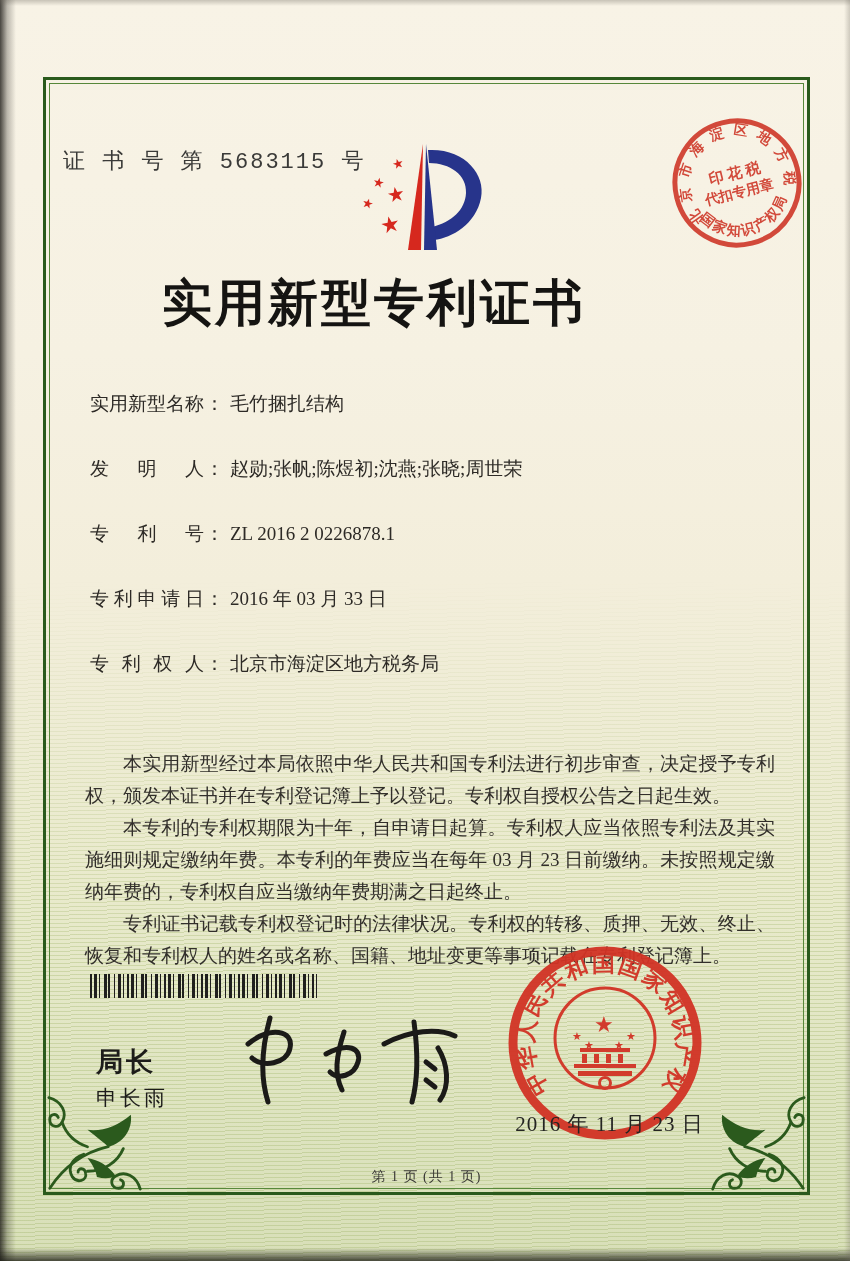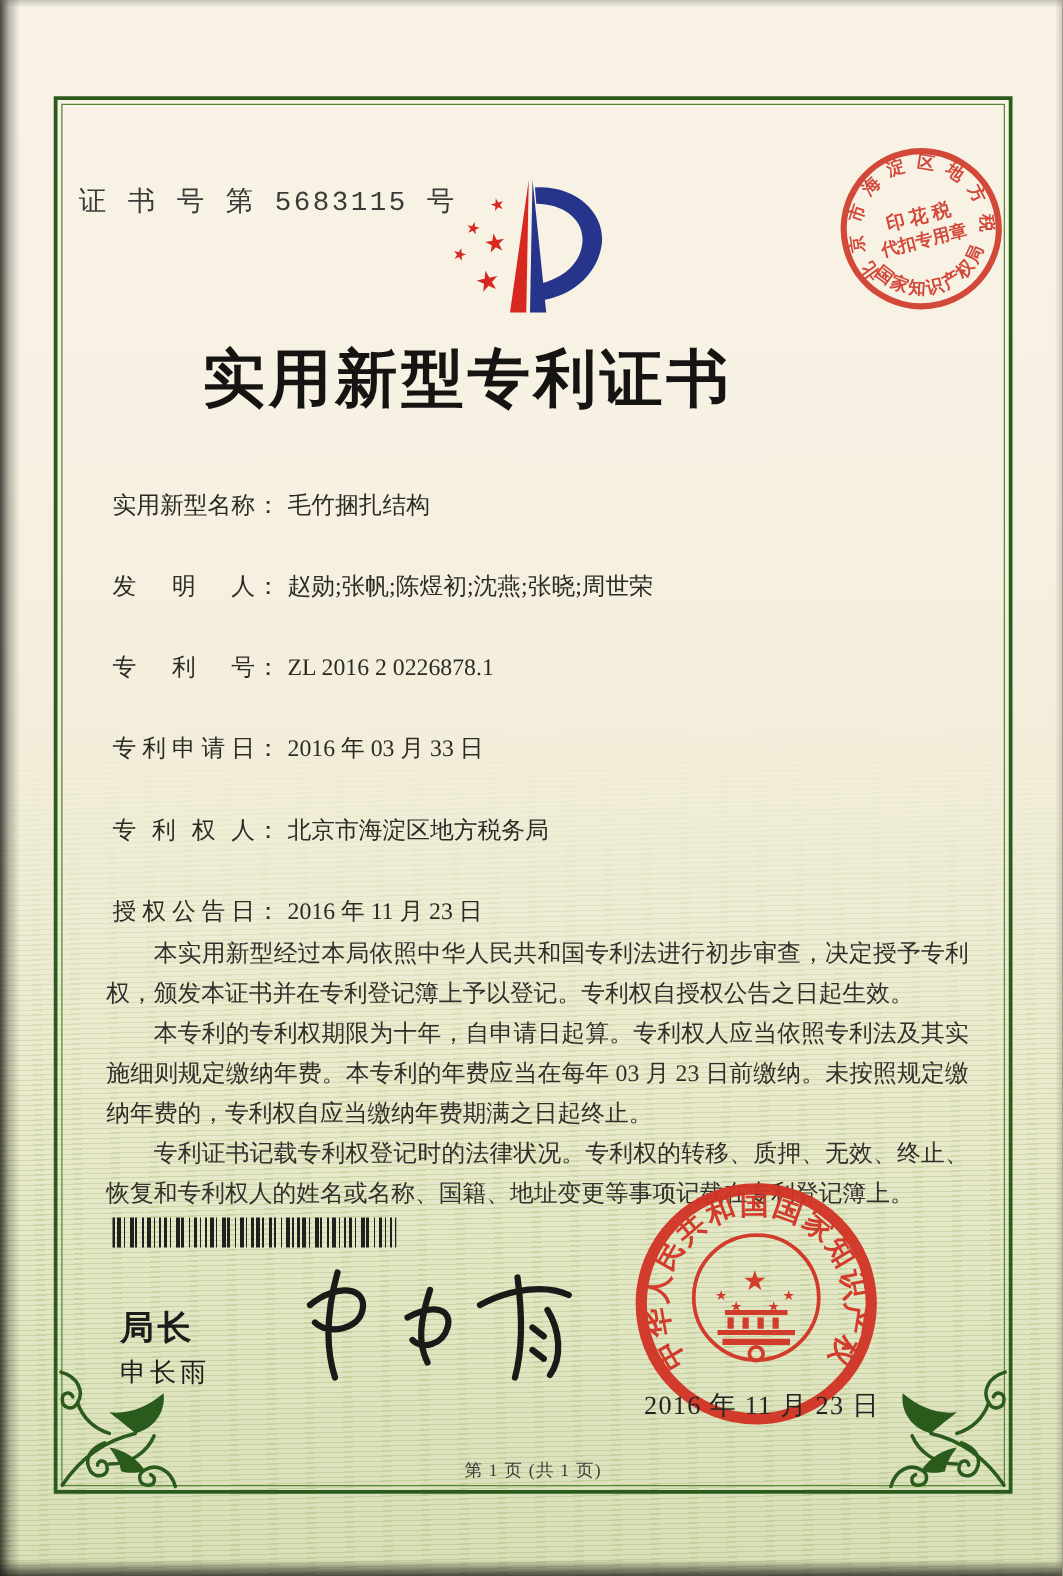--- a/index.html
+++ b/index.html
@@ -138,23 +138,20 @@
     <span class="flabel">发明人</span><span class="fcolon">：</span><span>赵勋;张帆;陈煜初;沈燕;张晓;周世荣</span>
   </div>
   <div class="field f3">
     <span class="flabel">专利号</span><span class="fcolon">：</span><span>ZL 2016 2 0226878.1</span>
   </div>
   <div class="field f4">
     <span class="flabel">专利申请日</span><span class="fcolon">：</span><span>2016 年 03 月 33 日</span>
   </div>
   <div class="field f5">
     <span class="flabel">专利权人</span><span class="fcolon">：</span><span>北京市海淀区地方税务局</span>
-  </div>
-  <div class="field f6">
-    <span class="flabel">授权公告日</span><span class="fcolon">：</span><span>2016 年 11 月 23 日</span>
   </div>
 
   <div class="paras">
     <p>本实用新型经过本局依照中华人民共和国专利法进行初步审查，决定授予专利权，颁发本证书并在专利登记簿上予以登记。专利权自授权公告之日起生效。</p>
     <p>本专利的专利权期限为十年，自申请日起算。专利权人应当依照专利法及其实施细则规定缴纳年费。本专利的年费应当在每年 03 月 23 日前缴纳。未按照规定缴纳年费的，专利权自应当缴纳年费期满之日起终止。</p>
     <p>专利证书记载专利权登记时的法律状况。专利权的转移、质押、无效、终止、恢复和专利权人的姓名或名称、国籍、地址变更等事项记载在专利登记簿上。</p>
   </div>
 
   <div class="barcode"></div>
 

